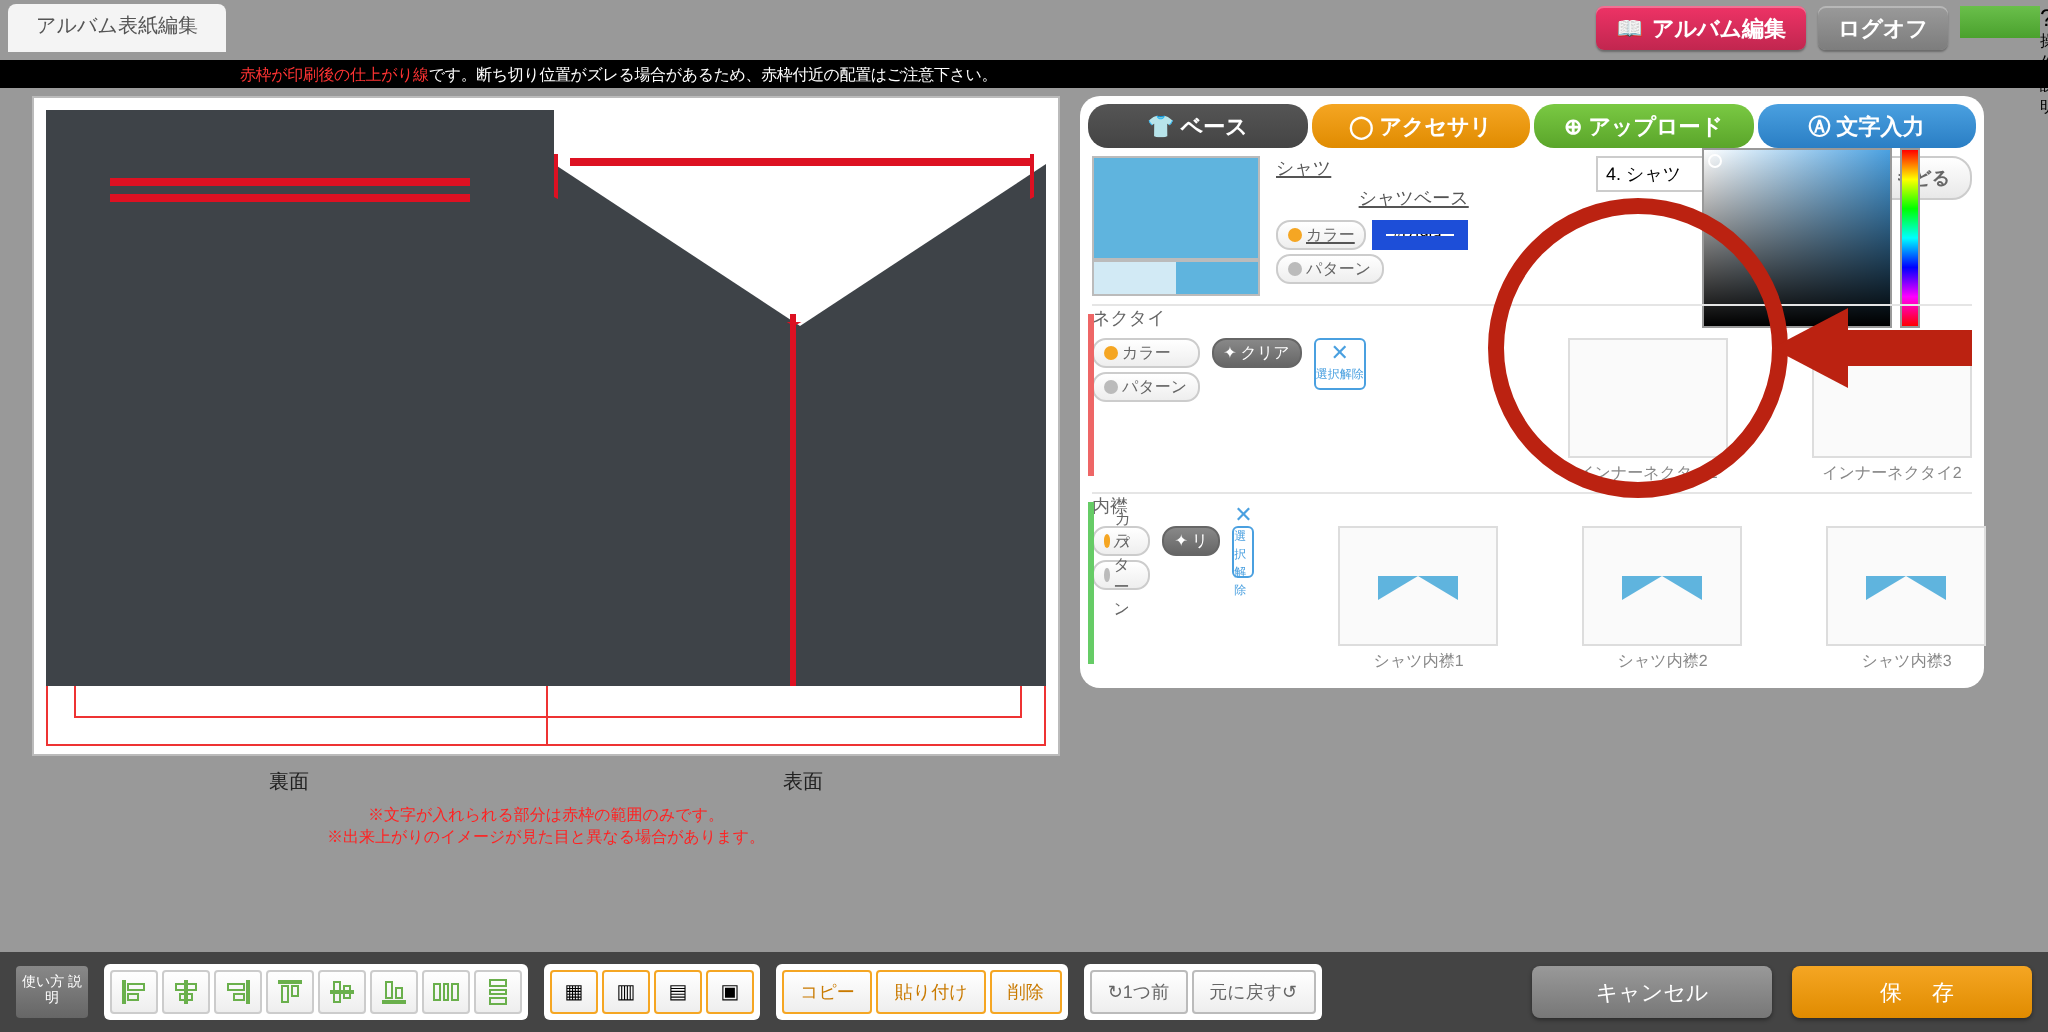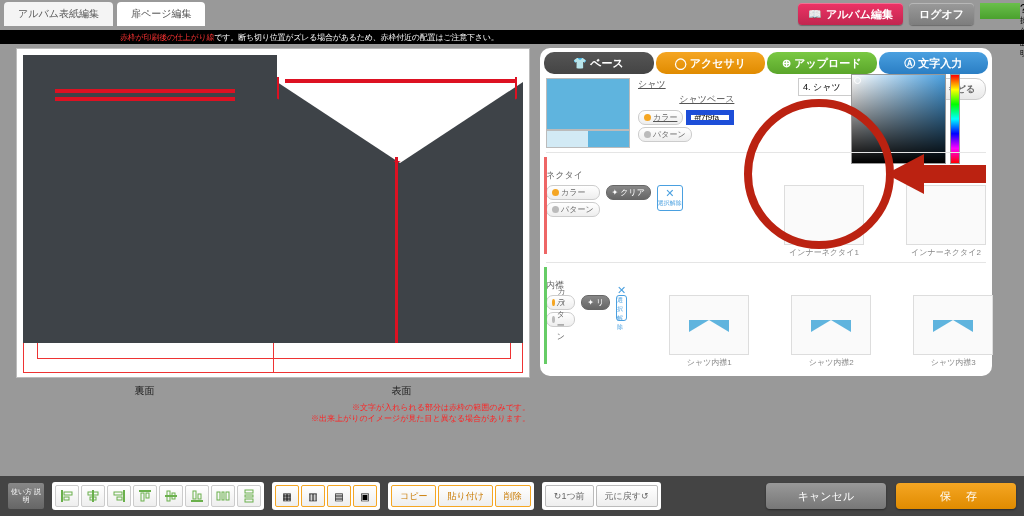--- a/index.html
+++ b/index.html
@@ -25,21 +25,21 @@
 
 
 .preview-wrap { width: 540px; padding: 4px 10px 0 16px; }
 .preview { width: 514px; height: 330px; background: #fff; position: relative; border: 1px solid #bbb; }
 .preview .innerbox { position: absolute; border: 1px solid #e33; }
 .uni-body { position: absolute; background: #3e4348; }
 .collar-stripe { position: absolute; background: #fff; border-top: 2px solid #d12; border-bottom: 2px solid #d12; height: 3px; }
 .v-stripe { position: absolute; background: #d12; width: 3px; }
 .labels { display: flex; font-size: 10px; color: #222; margin-top: 6px; }
 .labels span { flex: 1; text-align: center; }
-.warn-notes { font-size: 8px; color: #f22; margin-top: 4px; text-align: right; line-height: 1.4; }
+.warn-notes { font-size: 8px; color: #f22; margin-top: 4px; text-align: center; line-height: 1.4; }
 
 
 .panel-wrap { flex: 1; padding-top: 4px; }
 .panel { width: 452px; background: #fff; border-radius: 10px; padding: 4px; }
 .ptabs { display: flex; gap: 2px; }
 .ptab { flex: 1; height: 22px; border-radius: 10px; font-size: 11px; font-weight: bold; color: #fff; display: flex; align-items: center; justify-content: center; cursor: pointer; gap: 3px; }
 .ptab.gray   { background: linear-gradient(#555, #444); }
 .ptab.orange { background: linear-gradient(#f5a623, #e08b00); }
 .ptab.green  { background: linear-gradient(#7ac943, #5aa52a); }
 .ptab.blue   { background: linear-gradient(#4aa0e0, #2a7ec4); }
@@ -52,23 +52,23 @@
 .swatch-split > div { flex: 1; }
 .col-meta { font-size: 9px; color: #555; text-decoration: underline; }
 .select { margin-left: auto; width: 120px; height: 18px; border: 1px solid #ccc; font-size: 9px; padding: 0 4px; display: flex; align-items: center; justify-content: space-between; cursor: pointer; }
 .select .chev { color: #c33; }
 
 .mini-btn { display: inline-flex; align-items: center; gap: 2px; height: 15px; padding: 0 5px; background: linear-gradient(#fff, #eee); border: 1px solid #ccc; border-radius: 7px; font-size: 8px; color: #666; cursor: pointer; }
 .mini-btn .dot { width: 7px; height: 7px; border-radius: 50%; display: inline-block; }
 .dot.or { background: #f5a623; } .dot.gy { background: #bbb; }
 .mini-dark { background: linear-gradient(#888, #666); color: #fff; border-color: #666; }
 
-.hex-in { width: 48px; height: 15px; font-size: 8px; border: 5px solid #1d4ed8; padding: 0 3px; }
-
-.section { border-top: 1px solid #e5e5e5; margin-top: 4px; padding-top: 16px; position: relative; }
+.hex-in { width: 48px; height: 15px; font-size: 8px; border: 7px solid #1d4ed8; padding: 0 3px; }
+
+.section { border-top: 1px solid #e5e5e5; margin-top: 4px; padding-top: 0; position: relative; }
 .section .bar { position: absolute; left: -2px; top: 4px; bottom: 4px; width: 3px; } .bar.pk { background: #e66; } .bar.gr { background: #6c6; }
 .sec-title { font-size: 9px; color: #666; margin-bottom: 3px; }
 .sec-body { display: flex; gap: 6px; align-items: flex-start; }
 .btn-stack { display: flex; flex-direction: column; gap: 2px; }
 .deselect { width: 26px; height: 26px; border: 1px solid #4aa0e0; border-radius: 3px; display: flex; flex-direction: column; align-items: center; justify-content: center; font-size: 6px; color: #4aa0e0; cursor: pointer; }
 .deselect .x { font-size: 11px; line-height: 1; }
 
 .thumb-row { display: flex; gap: 6px; }
 .thumb { width: 80px; text-align: center; margin-left: 36px; }
 .thumb .tb { height: 60px; border: 1px solid #ddd; background: #fafafa; display: flex; align-items: center; justify-content: center; cursor: pointer; }
@@ -98,21 +98,20 @@
 .fbtn { width: 120px; height: 26px; border-radius: 4px; font-size: 11px; font-weight: normal; color: #fff; display: flex; align-items: center; justify-content: center; cursor: pointer; box-shadow: 0 1px 2px rgba(0,0,0,.4); }
 .fbtn.cancel { background: linear-gradient(#999, #777); }
 .fbtn.save { background: linear-gradient(#f5a623, #e08b00); letter-spacing: 6px; padding-left: 11px; }
 .usage { width: 36px; height: 26px; background: linear-gradient(#888, #666); color: #fff; font-size: 7px; border-radius: 2px; display: flex; align-items: center; justify-content: center; text-align: center; line-height: 1.1; cursor: pointer; }
 </style>
 </head>
 <body>
 
 <div class="topbar">
   <div class="tab">アルバム表紙編集</div>
-  <div class="tab secondary">扉ページ編集</div>
   <div class="topbar-right">
     <div class="btn-pill btn-red">
       <span>📖</span>
       <span>アルバム編集</span>
     </div>
     <div class="btn-pill btn-gray">ログオフ</div>
     <div class="btn-help">
       <span class="q">?</span>
       <span>操作説明</span>
     </div>

